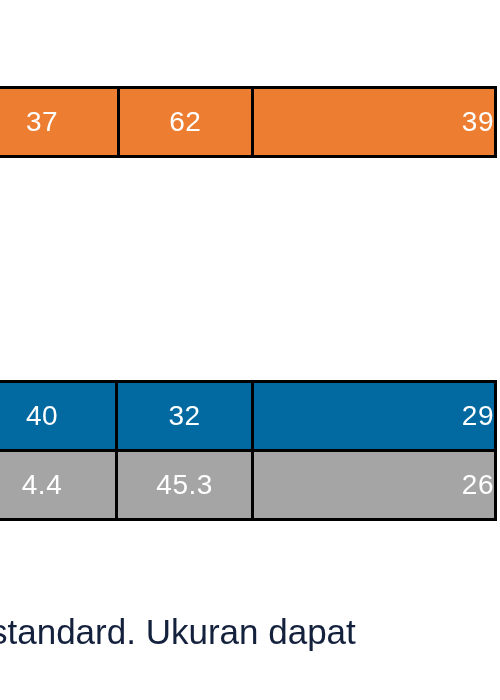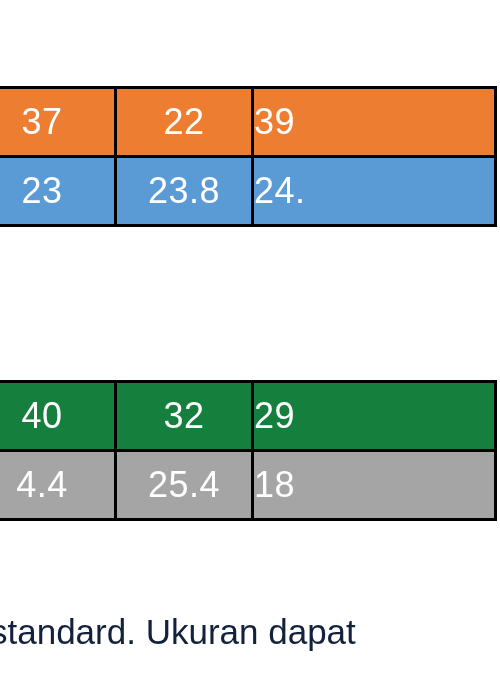--- a/index.html
+++ b/index.html
@@ -31,56 +31,56 @@
     table-layout: fixed;
     border-spacing: 0;
   }
 
   .table-frag td {
     border: 3px solid #000000;
     padding: 0;
     text-align: center;
     vertical-align: middle;
     color: #ffffff;
-    font-size: 36px;
+    font-size: 28px;
     font-weight: 400;
     line-height: 1;
     letter-spacing: 0.5px;
     white-space: nowrap;
     overflow: hidden;
   }
 
   
   .row-size td { height: 66px; }
   
   .row-measure td { height: 66px; }
 
   
   .col-clip-left  { width: 128px; }
   .col-mid        { width: 240px; }
   .col-clip-right { width: 175px; }
 
   
   .fill-orange { background: #ED7D31; }
   .fill-blue   { background: #5B9BD5; }
-  .fill-green  { background: #15803d; }
+  .fill-green  { background: #0369a1; }
   .fill-gray   { background: #A5A5A5; margin-top: 16px; }
 
   
   .clip-left-inner {
     display: block;
     width: 128px;
     text-align: center;
     margin-left: -22px;
   }
   
   .clip-right-inner {
     display: block;
     width: 240px;
-    text-align: left;
+    text-align: right;
   }
 
   
   #table-top {
     left: -3px;
     top: 86px;
   }
   #table-bottom {
     left: -3px;
     top: 380px;
@@ -103,55 +103,46 @@
 <body>
 
 <div class="canvas">
 
   <table class="table-frag" id="table-top">
     <tbody>
         <tr class="row-size">
       <td class="fill-orange col-clip-left">
         <span class="clip-left-inner">37</span>
       </td>
-      <td class="fill-orange col-mid">22</td>
+      <td class="fill-orange col-mid">62</td>
       <td class="fill-orange col-clip-right">
         <span class="clip-right-inner">39</span>
-      </td>
-    </tr>
-    <tr class="row-measure">
-      <td class="fill-blue col-clip-left">
-        <span class="clip-left-inner">23</span>
-      </td>
-      <td class="fill-blue col-mid">23.8</td>
-      <td class="fill-blue col-clip-right">
-        <span class="clip-right-inner">24.</span>
       </td>
     </tr>
   </tbody>
     </table>
 
   <table class="table-frag" id="table-bottom">
     <tbody>
         <tr class="row-size">
       <td class="fill-green col-clip-left">
         <span class="clip-left-inner">40</span>
       </td>
       <td class="fill-green col-mid">32</td>
       <td class="fill-green col-clip-right">
         <span class="clip-right-inner">29</span>
       </td>
     </tr>
     <tr class="row-measure">
       <td class="fill-gray col-clip-left">
         <span class="clip-left-inner">4.4</span>
       </td>
-      <td class="fill-gray col-mid">25.4</td>
+      <td class="fill-gray col-mid">45.3</td>
       <td class="fill-gray col-clip-right">
-        <span class="clip-right-inner">18</span>
+        <span class="clip-right-inner">26</span>
       </td>
     </tr>
   </tbody>
     </table>
 
   <div class="caption">standard. Ukuran dapat</div>
 
 </div>
 
 </body></html>

